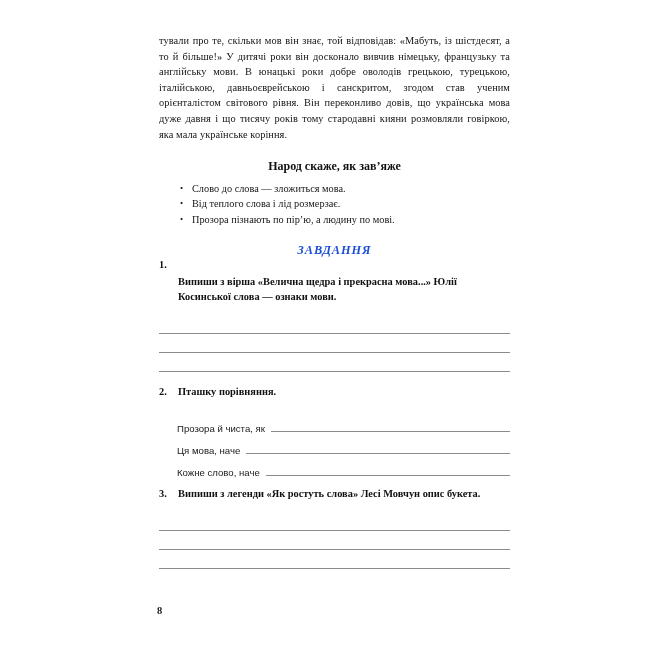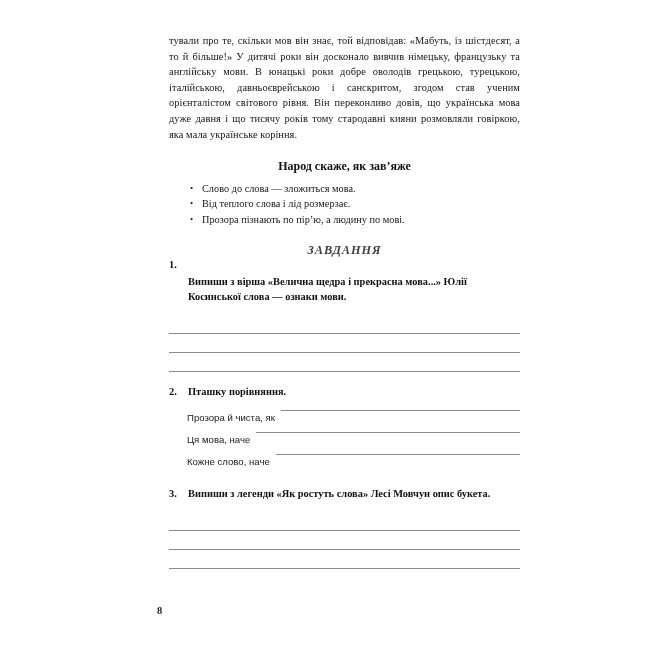--- a/index.html
+++ b/index.html
@@ -21,21 +21,21 @@
     position: absolute;
     left: 0;
     top: 0;
     width: 650px;
     height: 650px;
     background: #ffffff;
   }
 
   #content {
     position: absolute;
-    left: 169px;
+    left: 159px;
     top: 33px;
     width: 351px;
   }
 
   
   .body-par {
     font-family: "Liberation Serif", serif;
     font-size: 10.4px;
     line-height: 15.6px;
     text-align: justify;
@@ -82,21 +82,21 @@
   
   .tasks-head {
     font-family: "Liberation Serif", serif;
     font-size: 12.4px;
     font-weight: bold;
     font-style: italic;
     text-align: center;
     letter-spacing: 0.9px;
     margin: 0;
     padding-top: 16px;
-    color: #404040;
+    color: #1d4ed8;
   }
 
   
   .task {
     position: relative;
     padding-left: 19px;
     font-family: "Liberation Serif", serif;
     font-size: 10.4px;
     font-weight: bold;
     line-height: 14.6px;
@@ -120,21 +120,21 @@
     height: 18px;
     border-bottom: 1.1px solid #8b8b8b;
   }
 
   
   .fillins {
     padding-top: 12px;
   }
   .fillin {
     display: flex;
-    align-items: flex-start;
+    align-items: flex-end;
     height: 22px;
     padding-left: 18px;
   }
   .fillin .prompt {
     font-family: "Liberation Sans", sans-serif;
     font-size: 9.6px;
     font-weight: normal;
     color: #1a1a1a;
     white-space: nowrap;
     padding-right: 6px;

